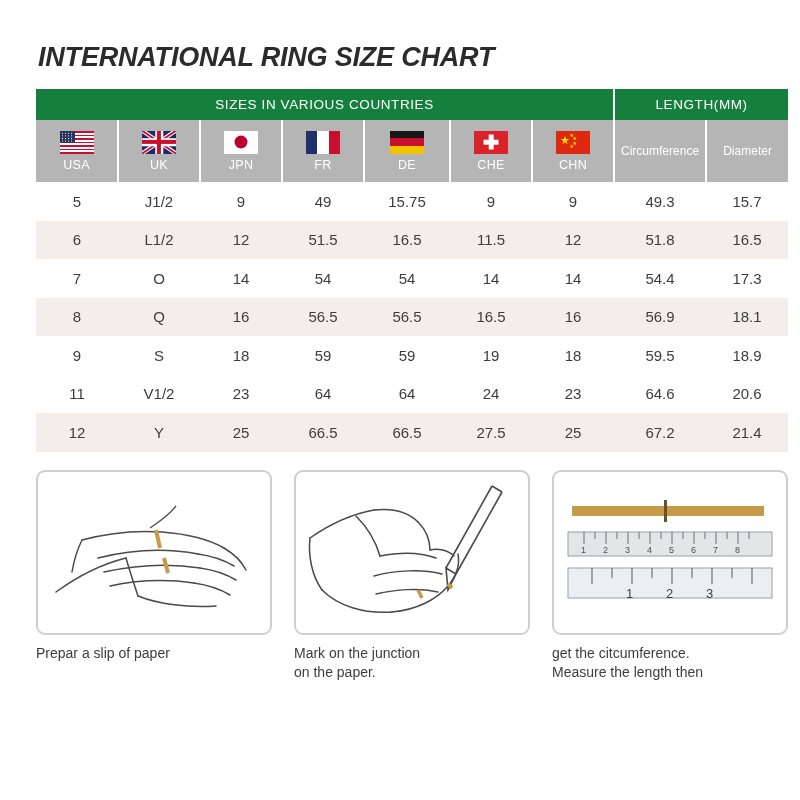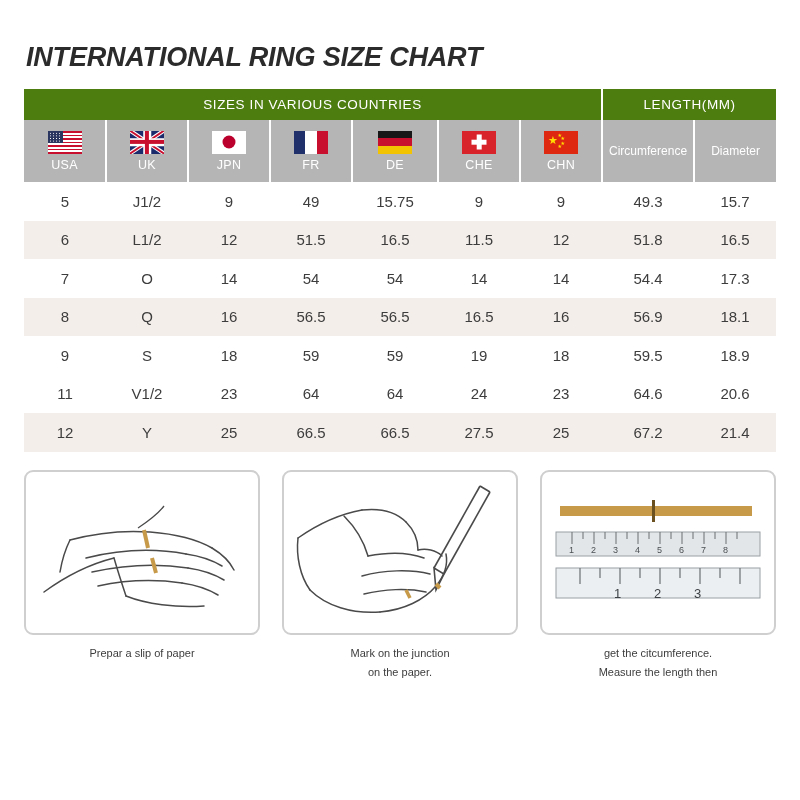--- a/index.html
+++ b/index.html
@@ -8,40 +8,40 @@
     width: 800px;
     height: 800px;
     background: #ffffff;
     font-family: "Liberation Sans", sans-serif;
     color: #3a3a3a;
     overflow: hidden;
   }
   .page {
     width: 800px;
     height: 800px;
-    padding: 0 24px;
+    padding: 0 36px;
     position: relative;
   }
   .title {
     font-size: 27px;
     font-weight: bold;
     font-style: italic;
     letter-spacing: -0.2px;
     color: #2b2b2b;
     padding-top: 42px;
     padding-bottom: 16px;
     padding-left: 2px;
   }
   table.chart {
     width: 752px;
     border-collapse: collapse;
     table-layout: fixed;
   }
   .hdr-group {
-    background: #4d7c0f;
+    background: #15803d;
     color: #ffffff;
     font-size: 13.5px;
     letter-spacing: 0.6px;
     text-align: center;
     height: 31px;
     font-weight: normal;
     border-right: 2px solid #ffffff;
   }
   .hdr-group.last { border-right: none; margin-top: 23px; }
   .flagrow td {
@@ -191,22 +191,21 @@
   .panel-box {
     width: 236px;
     height: 165px;
     border: 2px solid #cfcfcf;
     border-radius: 9px;
     background: #ffffff;
     overflow: hidden;
     position: relative;
   }
   .panel-caption {
-    text-align: center;
-    font-size: 11px;
+    font-size: 14px;
     line-height: 19px;
     color: #3d3d3d;
     padding-top: 9px;
   }
   .panel-caption span { display: block; }
   svg { display: block; }
 </style>
 </head>
 <body>
 

